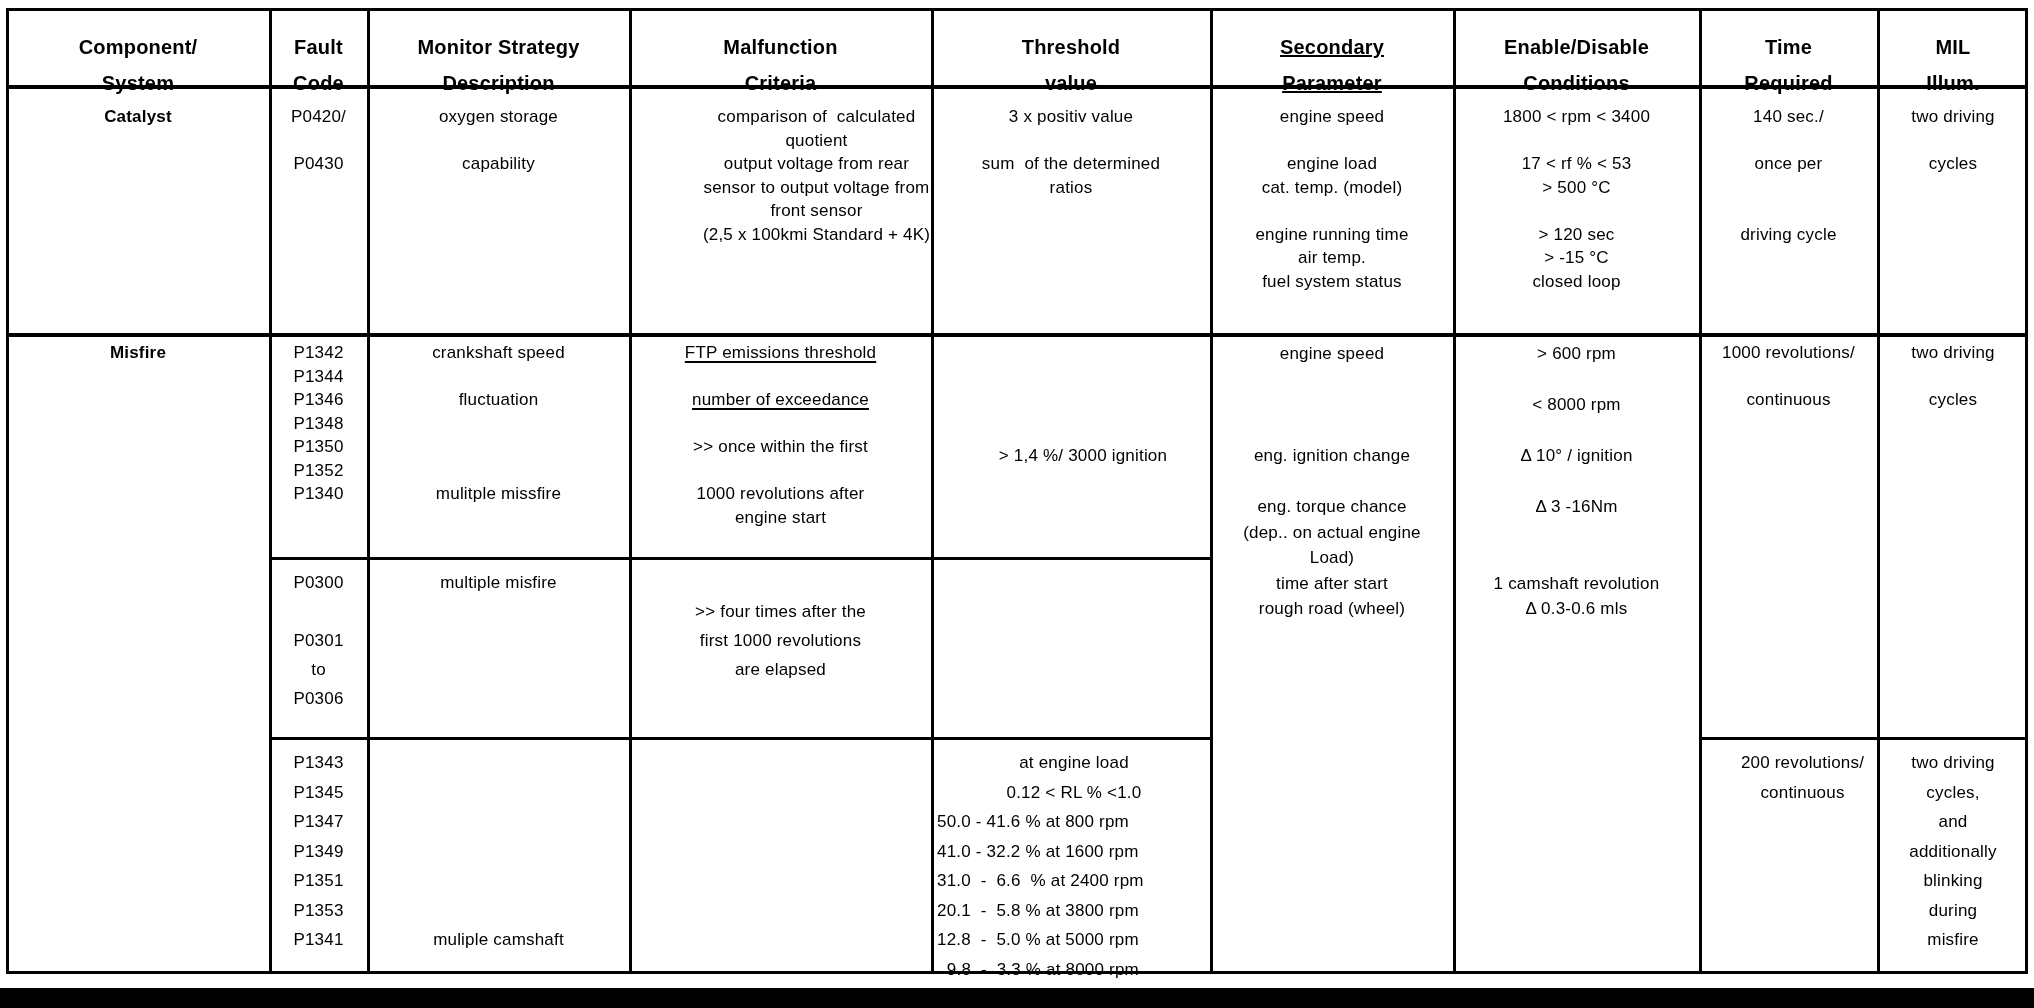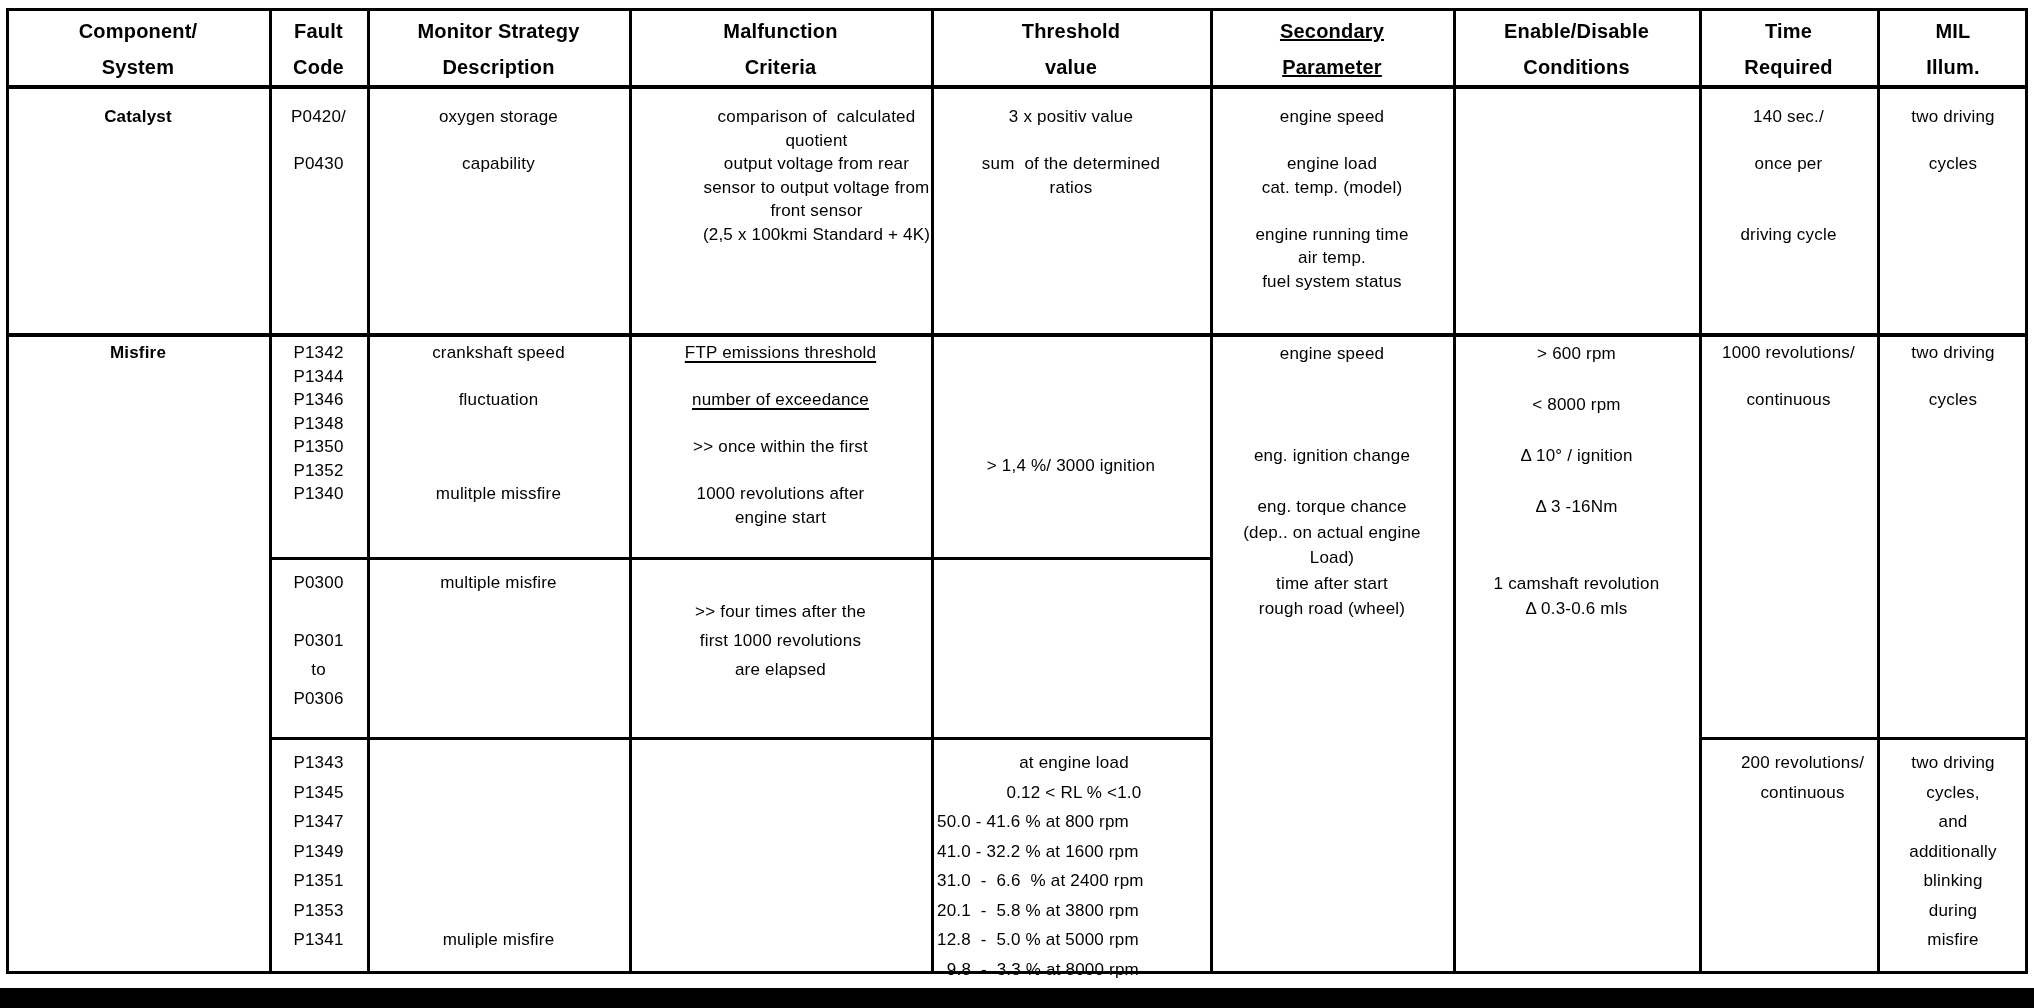--- a/index.html
+++ b/index.html
@@ -13,21 +13,21 @@
   .hline.thick { height:4px; }
   #table-frame {
     position:absolute; left:6px; top:8px; width:2022px; height:966px;
     border:3px solid #000; box-sizing:border-box; background:transparent;
   }
   .cell {
     position:absolute; font-size:17px; line-height:23.5px;
     text-align:center; overflow:hidden; letter-spacing:0.2px;
   }
   .cell .ln { white-space:pre; min-height:1em; }
-  .hdr { font-size:20px; font-weight:bold; line-height:36px; padding-top:2px; }
+  .hdr { font-size:20px; font-weight:bold; line-height:36px; padding-top:18px; }
   .bold { font-weight:bold; }
   .lh-b .ln { line-height:25.5px; }
   .lh-c .ln { line-height:29px; }
   .lh-d .ln { line-height:29.5px; }
   .pt2 { padding-top:8px; } .pt4 { padding-top:4px; } .pt6 { padding-top:16px; }
   .left { text-align:left; padding-left:3px; }
   .ln.c { text-align:center; }
   .ln.u { text-decoration:underline; text-decoration-thickness:2px; text-underline-offset:3px; }
   #bottom-bar { position:absolute; left:0; top:988px; width:2034px; height:20px; background:#000; }
 </style>
@@ -120,20 +120,30 @@
   <div class="cell pt6" style="left:1213px;top:89px;width:238px;height:240px;">
       <div class="ln">engine speed</div>
       <div class="ln">&nbsp;</div>
       <div class="ln">engine load</div>
       <div class="ln">cat. temp. (model)</div>
       <div class="ln">&nbsp;</div>
       <div class="ln">engine running time</div>
       <div class="ln">air temp.</div>
       <div class="ln">fuel system status</div>
     </div>
+  <div class="cell pt6" style="left:1456px;top:89px;width:241px;height:240px;">
+      <div class="ln">1800 &lt; rpm &lt; 3400</div>
+      <div class="ln">&nbsp;</div>
+      <div class="ln">17 &lt; rf % &lt; 53</div>
+      <div class="ln">&gt; 500 °C</div>
+      <div class="ln">&nbsp;</div>
+      <div class="ln">&gt; 120 sec</div>
+      <div class="ln">&gt; -15 °C</div>
+      <div class="ln">closed loop</div>
+    </div>
   <div class="cell pt6" style="left:1702px;top:89px;width:173px;height:240px;">
       <div class="ln">140 sec./</div>
       <div class="ln">&nbsp;</div>
       <div class="ln">once per</div>
       <div class="ln">&nbsp;</div>
       <div class="ln">&nbsp;</div>
       <div class="ln">driving cycle</div>
     </div>
   <div class="cell pt6" style="left:1880px;top:89px;width:146px;height:240px;">
       <div class="ln">two driving</div>
@@ -202,21 +212,21 @@
   <div class="cell pt4" style="left:632px;top:337px;width:297px;height:216px;">
       <div class="ln u">FTP emissions threshold</div>
       <div class="ln">&nbsp;</div>
       <div class="ln u">number of exceedance</div>
       <div class="ln">&nbsp;</div>
       <div class="ln">&gt;&gt; once within the first</div>
       <div class="ln">&nbsp;</div>
       <div class="ln">1000 revolutions after</div>
       <div class="ln">engine start</div>
     </div>
-  <div class="cell pt4" style="left:934px;top:356px;width:274px;height:216px;">
+  <div class="cell pt4" style="left:934px;top:346px;width:274px;height:216px;padding-left:12px;">
       <div class="ln">&nbsp;</div>
       <div class="ln">&nbsp;</div>
       <div class="ln">&nbsp;</div>
       <div class="ln">&nbsp;</div>
       <div class="ln">&gt; 1,4 %/ 3000 ignition</div>
     </div>
 
   <div class="cell lh-c pt2" style="left:272px;top:560px;width:93px;height:174px;">
       <div class="ln">P0300</div>
       <div class="ln">&nbsp;</div>
@@ -243,21 +253,21 @@
       <div class="ln">P1353</div>
       <div class="ln">P1341</div>
     </div>
   <div class="cell lh-d pt2" style="left:370px;top:740px;width:257px;height:231px;">
       <div class="ln">&nbsp;</div>
       <div class="ln">&nbsp;</div>
       <div class="ln">&nbsp;</div>
       <div class="ln">&nbsp;</div>
       <div class="ln">&nbsp;</div>
       <div class="ln">&nbsp;</div>
-      <div class="ln">muliple misfire</div>
+      <div class="ln">muliple camshaft</div>
     </div>
   <div class="cell lh-d pt2 left" style="left:934px;top:740px;width:274px;height:231px;">
       <div class="ln c">at engine load</div>
       <div class="ln c">0.12 &lt; RL % &lt;1.0</div>
       <div class="ln">50.0 - 41.6 % at 800 rpm</div>
       <div class="ln">41.0 - 32.2 % at 1600 rpm</div>
       <div class="ln">31.0  -  6.6  % at 2400 rpm</div>
       <div class="ln">20.1  -  5.8 % at 3800 rpm</div>
       <div class="ln">12.8  -  5.0 % at 5000 rpm</div>
       <div class="ln">  9.8  -  3.3 % at 8000 rpm</div>

